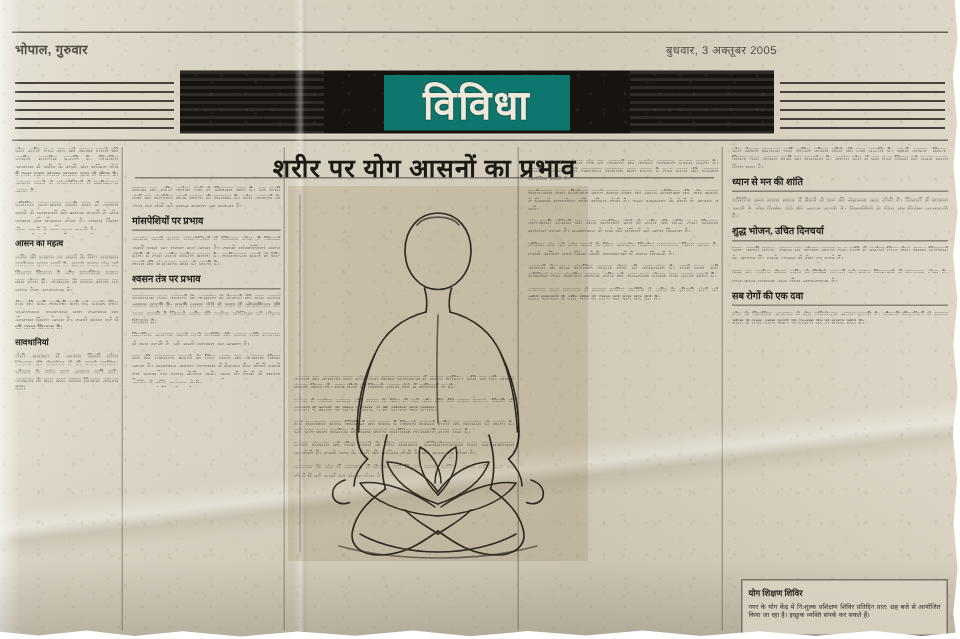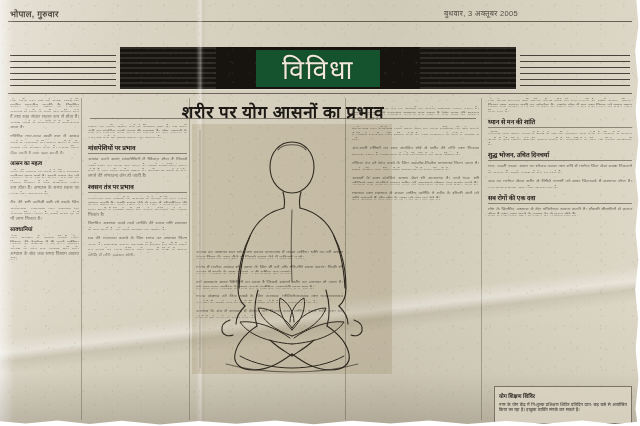--- a/index.html
+++ b/index.html
@@ -66,25 +66,25 @@
   }
   #edge-left {
     position: absolute; left: 0; top: 0; width: 14px; height: 426px;
     background: linear-gradient(90deg, rgba(255,255,255,.55), rgba(255,255,255,0));
     pointer-events: none;
   }
 
   
   #masthead-row {
     position: absolute;
-    left: 0; top: 4px;
+    left: 0; top: 16px;
     width: 532px; height: 22px;
     display: flex;
     justify-content: space-between;
-    align-items: flex-start;
+    align-items: flex-end;
     padding: 4px 14px 0 10px;
     box-sizing: border-box;
     font-size: 8px;
     letter-spacing: .3px;
     color: #3a332b;
   }
   #paper-name { font-weight: bold; font-size: 8.5px; opacity: .85; }
   #issue-date { font-size: 7.5px; opacity: .85; }
 
   #rule-top {
@@ -112,24 +112,24 @@
       repeating-linear-gradient(0deg, rgba(255,255,255,.10) 0 2px, rgba(255,255,255,0) 2px 5px);
   }
   #banner::before { left: 0; }
   #banner::after { right: 0; }
   #banner-title {
     position: relative;
     z-index: 2;
     color: #efe9da;
     font-family: "Liberation Serif", serif;
     font-size: 27px;
-    font-weight: normal;
+    font-weight: bold;
     letter-spacing: 1.5px;
     padding: 0 26px;
-    background: #14532d;
+    background: #0f766e;
     text-shadow: 0 0 1px rgba(0,0,0,.9);
   }
   
   .banner-lines {
     position: absolute;
     top: 50px; height: 36px;
     background: repeating-linear-gradient(0deg, #2e2822 0 1.4px, rgba(0,0,0,0) 1.4px 6px);
     opacity: .85;
   }
   #banner-lines-left  { left: 10px;  width: 106px; }

